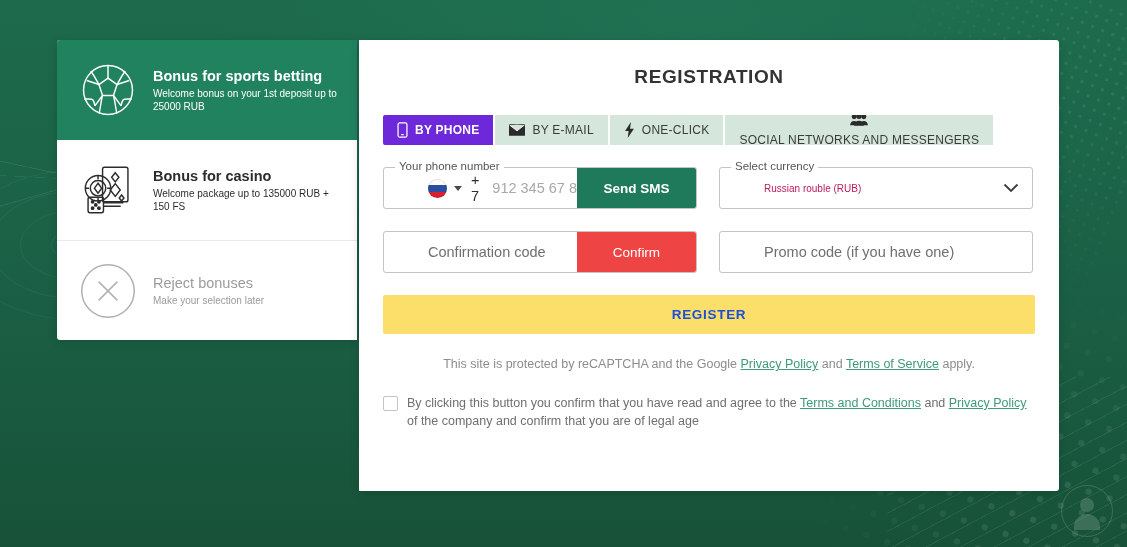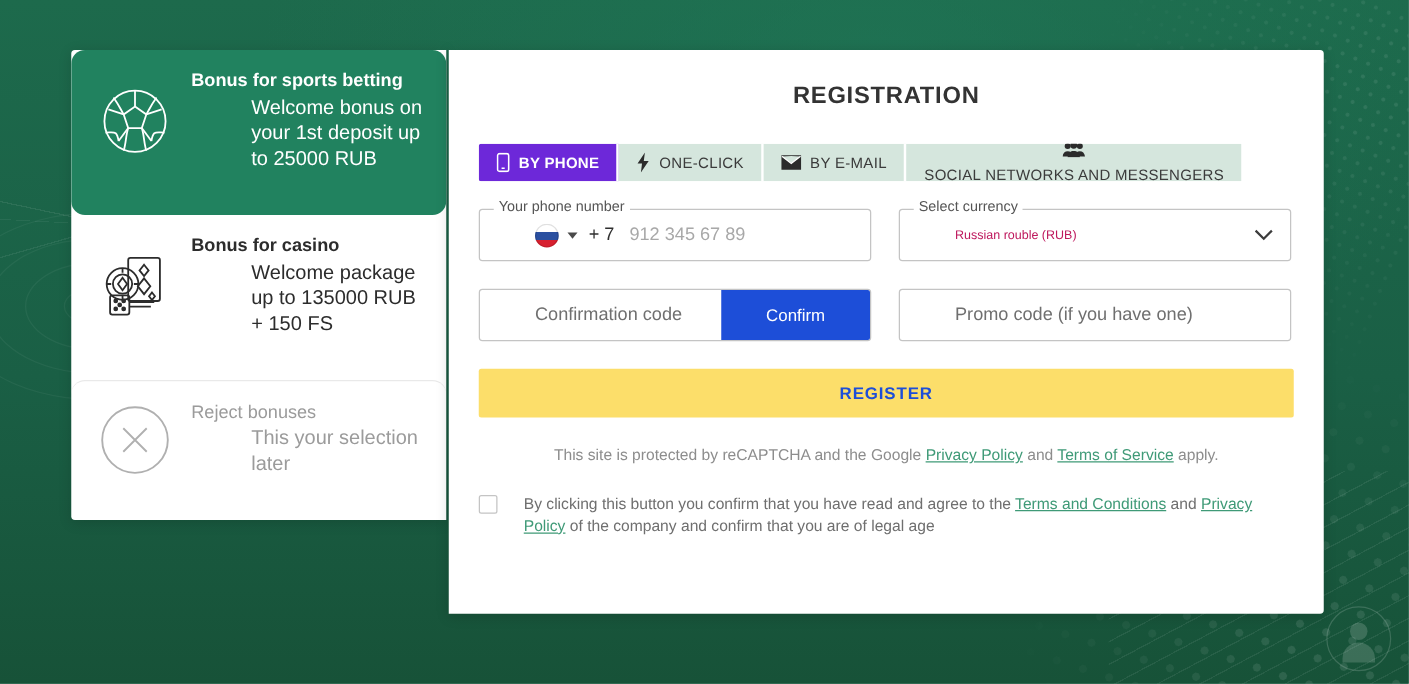--- a/index.html
+++ b/index.html
@@ -86,31 +86,30 @@
   .bonus-panel {
     position: absolute; left: 57px; top: 40px;
     width: 300px;
     background: #ffffff;
     border-radius: 3px 0 0 3px;
     overflow: hidden;
     box-shadow: 0 2px 10px rgba(0,0,0,0.14);
   }
   .bonus-item {
     display: flex; align-items: center; gap: 14px;
-    padding: 16px 18px 33px 20px;
+    padding: 16px 18px 16px 20px;
     min-height: 100px;
-    border-radius: 11px;
   }
   .bonus-item.active { background: #21825f; color: #ffffff; }
   .bonus-item.divider { border-top: 1px solid #e9e9e9; }
   .bonus-ico { flex: 0 0 auto; width: 62px; height: 62px; display: flex; align-items: center; justify-content: center; }
   .bonus-txt { flex: 1 1 auto; }
   .bonus-title { font-size: 14.5px; font-weight: bold; line-height: 1.35; color: #2c2c2c; }
   .bonus-item.active .bonus-title { color: #ffffff; }
-  .bonus-sub { font-size: 16px; line-height: 1.3; color: #2c2c2c; margin-top: 1px; margin-left: 48px; }
+  .bonus-sub { font-size: 10px; line-height: 1.3; color: #2c2c2c; margin-top: 1px; }
   .bonus-item.active .bonus-sub { color: #ffffff; }
   .bonus-item.muted .bonus-title,
   .bonus-item.muted .bonus-sub { color: #9b9b9b; font-weight: normal; }
   .bonus-item.muted .bonus-title { font-weight: normal; }
 
   .form-card {
     position: absolute; left: 359px; top: 40px;
     width: 700px; height: 451px;
     background: #ffffff;
     border-radius: 0 3px 3px 0;
@@ -181,21 +180,21 @@
     color: #2f2f2f; background: transparent; padding-left: 5px;
   }
   .ph-input::placeholder { color: #a8a8a8; }
   .btn-inline {
     flex: 0 0 auto; width: 119px; align-self: stretch;
     display: flex; align-items: center; justify-content: center;
     font-size: 13.5px; color: #ffffff; cursor: pointer;
     border-radius: 0 2px 2px 0;
   }
   .btn-send { background: #1e7a5a; font-weight: bold; }
-  .btn-confirm { background: #1d4ed8; text-align: center; }
+  .btn-confirm { background: #ef4444; text-align: center; }
 
   .sel-inner {
     flex: 1 1 auto; display: flex; align-items: center; justify-content: space-between;
     padding: 0 13px 0 12px;
   }
   .sel-value { font-size: 10px; color: #be185d; }
   .chev-lg svg { display: block; }
 
   .code-field { border-radius: 3px; }
   .code-input {
@@ -215,21 +214,21 @@
   }
 
   .recaptcha {
     margin-top: 23px; text-align: center;
     font-size: 12.5px; color: #8d8d8d;
   }
   .recaptcha a { color: #3f9a77; text-decoration: underline; }
 
   .consent {
     margin-top: 24px;
-    display: flex; gap: 21px; align-items: flex-start;
+    display: flex; gap: 9px; align-items: flex-start;
   }
   .cbox {
     flex: 0 0 auto; width: 15px; height: 15px; margin-top: 1px;
     border: 1px solid #c4c4c4; border-radius: 2px; background: #fff; cursor: pointer;
   }
   .consent-txt { font-size: 12.5px; line-height: 1.42; color: #6f6f6f; }
   .consent-txt a { color: #3f9a77; text-decoration: underline; }
 </style>
 </head>
 <body>
@@ -304,21 +303,21 @@
 
     <div class="bonus-item muted divider">
       <span class="bonus-ico">
         <svg width="60" height="60" viewBox="0 0 64 64" fill="none" stroke="#b0b0b0" stroke-width="1.6">
           <circle cx="32" cy="32" r="28"></circle>
           <path d="M22 22 L42 42 M42 22 L22 42"></path>
         </svg>
       </span>
       <span class="bonus-txt">
         <span class="bonus-title" style="display: block;">Reject bonuses</span>
-        <span class="bonus-sub" style="display: block;">This your selection later</span>
+        <span class="bonus-sub" style="display: block;">Make your selection later</span>
       </span>
     </div>
 
   </aside>
 
   <section class="form-card">
 
     <h1 class="form-title">REGISTRATION</h1>
 
     
@@ -329,35 +328,35 @@
           <svg width="11" height="16" viewBox="0 0 12 18" fill="none" stroke="#ffffff" stroke-width="1.4">
             <rect x="1" y="1" width="10" height="16" rx="1.8"></rect>
             <path d="M4.6 14.2 h2.8"></path>
           </svg>
         </span>
         <span>BY PHONE</span>
       </div>
 
       <div class="tab">
         <span class="tab-ico">
-          <svg width="11" height="16" viewBox="0 0 12 18" fill="#2b2b2b">
-            <path d="M7.6 0 L1 10 h4 L4 18 L11 7.6 H6.6 z"></path>
-          </svg>
-        </span>
-        <span>ONE-CLICK</span>
-      </div>
-
-      <div class="tab">
-        <span class="tab-ico">
           <svg width="16" height="12" viewBox="0 0 18 13" fill="#2b2b2b">
             <path d="M0 0 h18 v13 H0 z M0.9 1.1 L9 7.2 L17.1 1.1 L9 0.6 z" fill="#2b2b2b"></path>
             <path d="M0.6 0.9 L9 7.4 L17.4 0.9" fill="none" stroke="#ffffff" stroke-width="1.1"></path>
           </svg>
         </span>
         <span>BY E-MAIL</span>
+      </div>
+
+      <div class="tab">
+        <span class="tab-ico">
+          <svg width="11" height="16" viewBox="0 0 12 18" fill="#2b2b2b">
+            <path d="M7.6 0 L1 10 h4 L4 18 L11 7.6 H6.6 z"></path>
+          </svg>
+        </span>
+        <span>ONE-CLICK</span>
       </div>
 
       <div class="tab">
         <span class="tab-ico">
           <svg width="18" height="13" viewBox="0 0 20 14" fill="#2b2b2b">
             <circle cx="4.6" cy="4" r="2.7"></circle>
             <circle cx="15.4" cy="4" r="2.7"></circle>
             <circle cx="10" cy="3.3" r="3.1"></circle>
             <path d="M0 13.4 c0.4-3.3 2.2-4.8 4.6-4.8 c2.4 0 4.2 1.5 4.6 4.8 z"></path>
             <path d="M10.8 13.4 c0.4-3.3 2.2-4.8 4.6-4.8 c2.4 0 4.2 1.5 4.6 4.8 z"></path>
@@ -374,20 +373,21 @@
 
       <div class="col">
         <div class="field">
           <span class="floating-label">Your phone number</span>
           <span class="phone-inner">
             <span class="flag"></span>
             <span class="chev"></span>
             <span class="dial">+ 7</span>
             <input class="ph-input" type="text" placeholder="912 345 67 89" style="">
           </span>
+          <span class="btn-inline btn-send">Send SMS</span>
         </div>
       </div>
 
       <div class="col">
         <div class="field">
           <span class="floating-label">Select currency</span>
           <span class="sel-inner">
             <span class="sel-value">Russian rouble (RUB)</span>
             <span class="chev-lg">
               <svg width="16" height="10" viewBox="0 0 16 10" fill="none" stroke="#3c3c3c" stroke-width="1.8">

